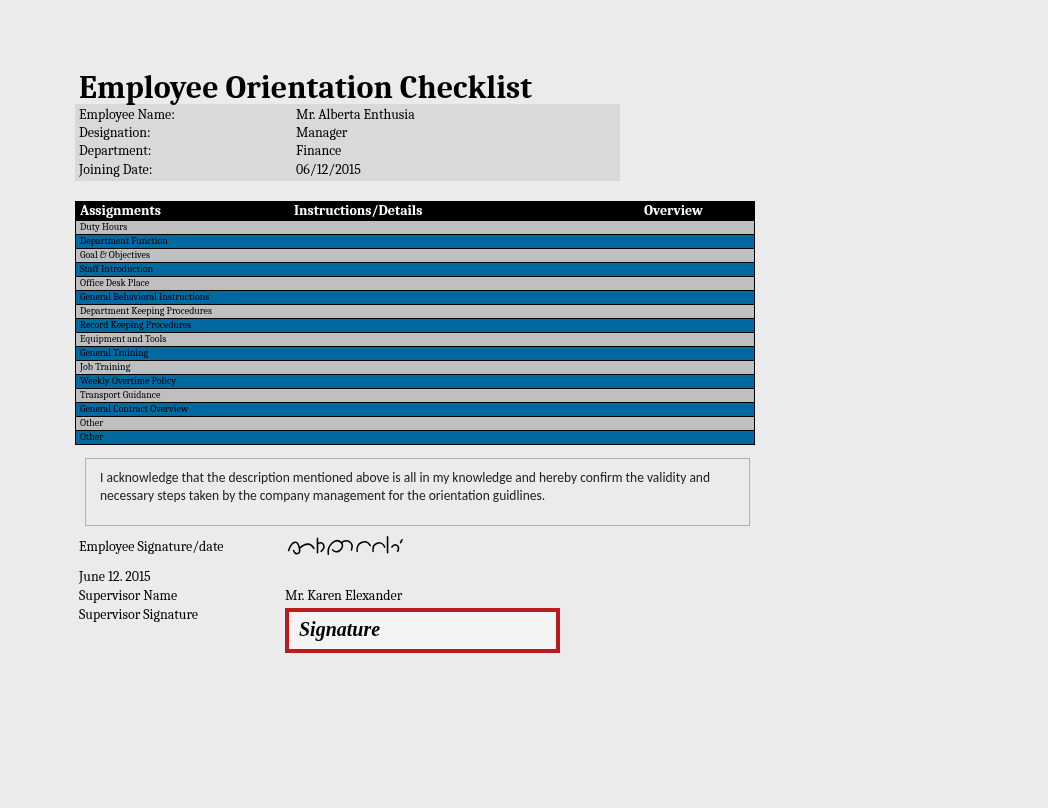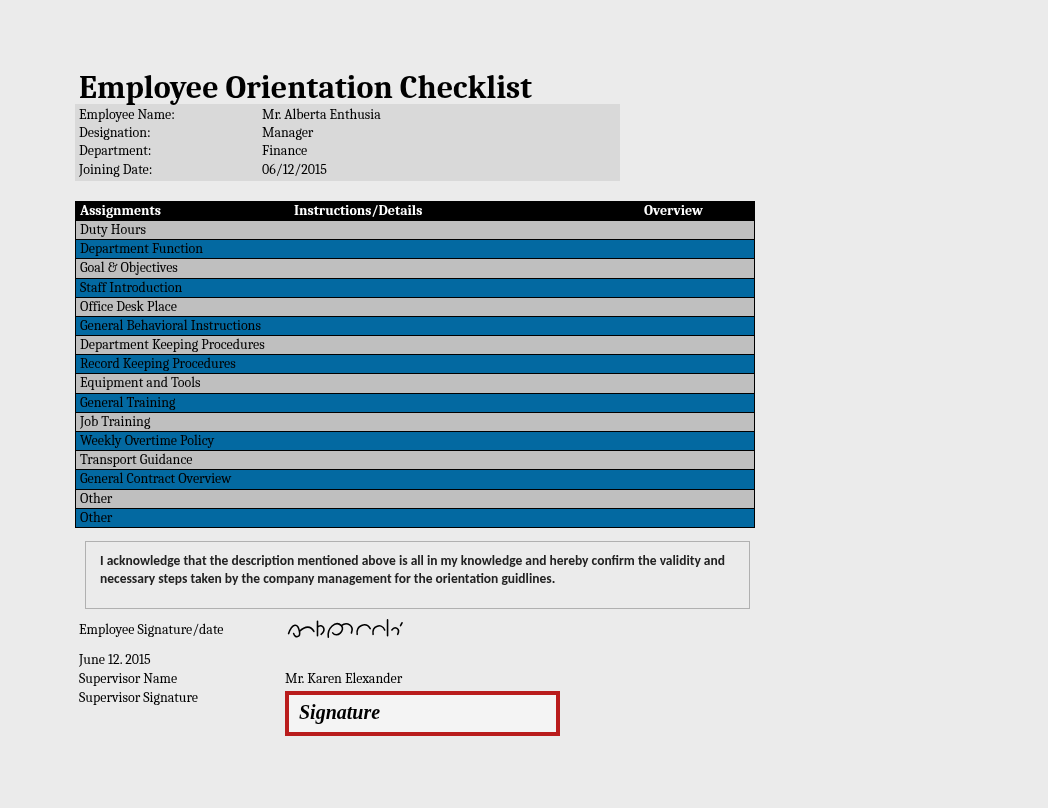--- a/index.html
+++ b/index.html
@@ -27,21 +27,21 @@
     background: #d9d9d9;
     width: 545px;
     padding: 2px 0 2px 0;
   }
   .info-row {
     display: flex;
     font-size: 14px;
     line-height: 1.3;
   }
   .info-label {
-    width: 187px;
+    width: 221px;
     padding-left: 4px;
   }
   .info-value {
     flex: 1;
   }
   .table {
     margin-top: 20px;
     width: 680px;
     border: 1px solid #000;
   }
@@ -50,40 +50,39 @@
     background: #000;
     color: #fff;
     font-weight: bold;
     font-size: 14px;
     line-height: 1.3;
   }
   .th-assignments { width: 218px; padding-left: 4px; }
   .th-instructions { width: 350px; }
   .th-overview { flex: 1; }
   .table-row {
-    font-size: 14px;
+    font-size: 10px;
     line-height: 1.3;
     padding-left: 4px;
     border-top: 1px solid #000;
   }
   .table-row.shaded { background: #bfbfbf; }
   .table-row.plain  { background: #0369a1; }
 
   .ack-box {
     margin-top: 13px;
     margin-left: 10px;
     width: 665px;
     border: 1px solid #b0b0b0;
     background: #ebebeb;
     padding: 10px 14px 20px 14px;
     font-family: Calibri, Arial, sans-serif;
     font-size: 13.5px;
     color: #222;
     line-height: 1.35;
-    font-weight: bold;
   }
 
   .sig-area {
     margin-top: 12px;
     font-size: 14px;
   }
   .sig-row {
     display: flex;
     line-height: 1.35;
   }

